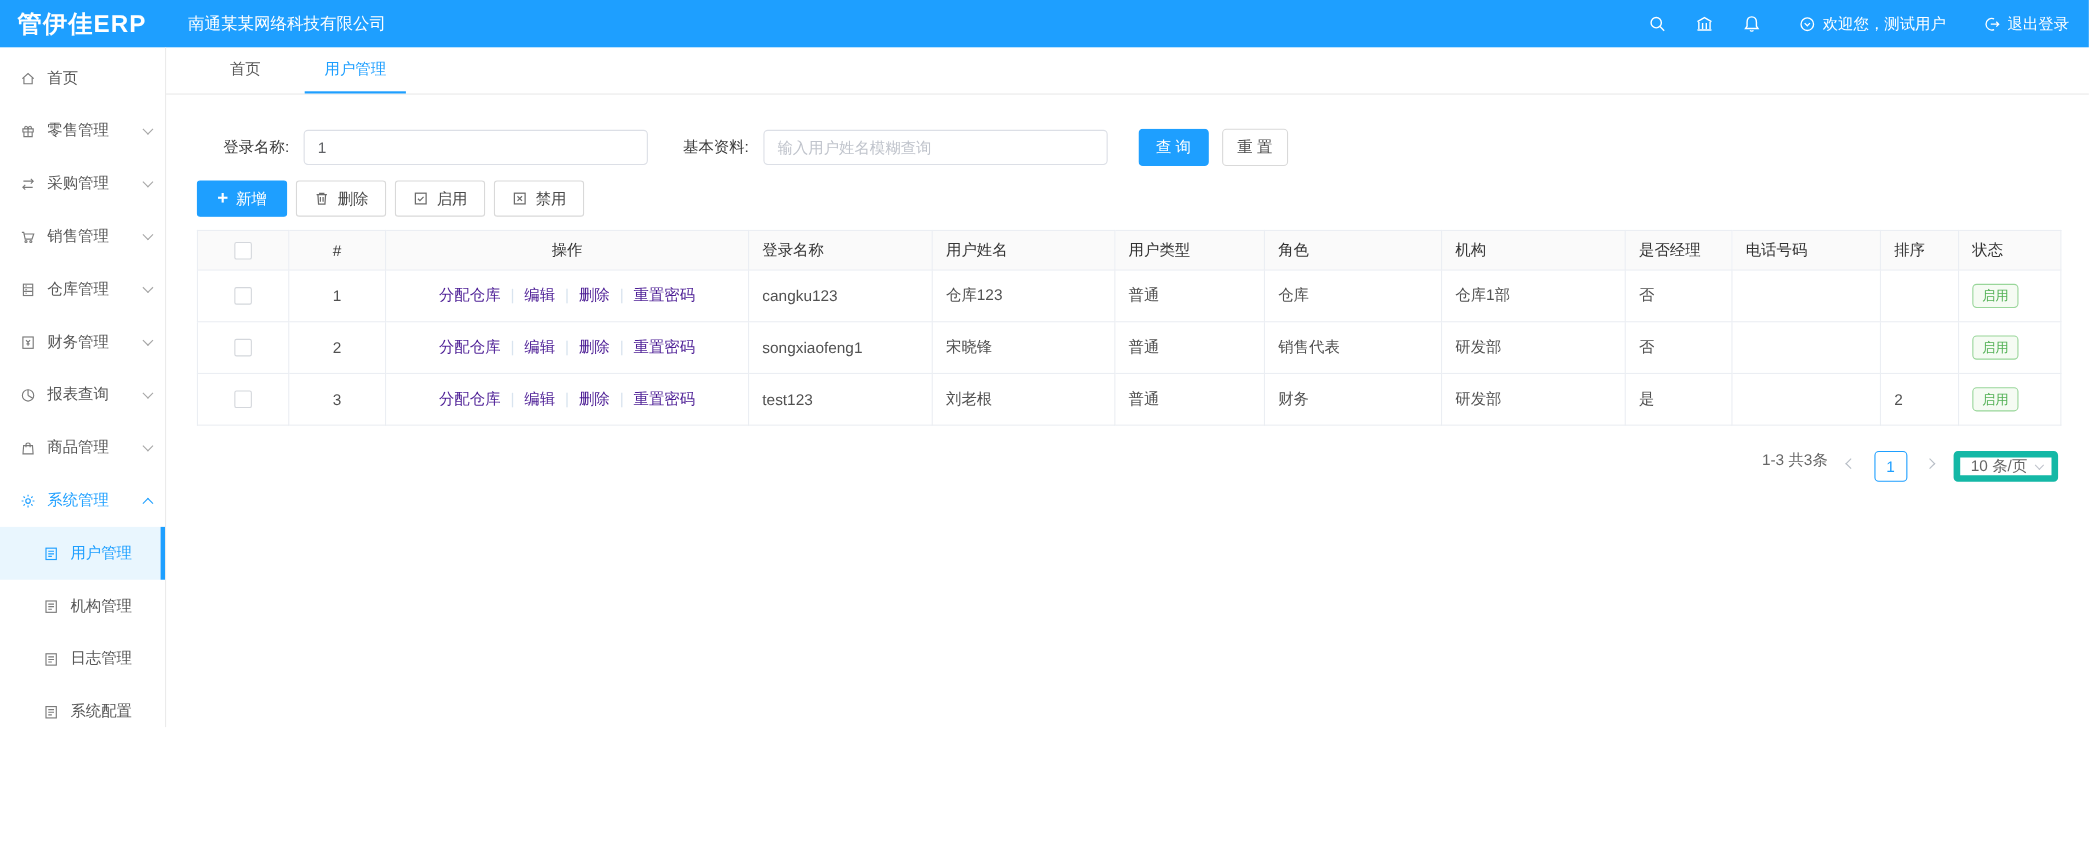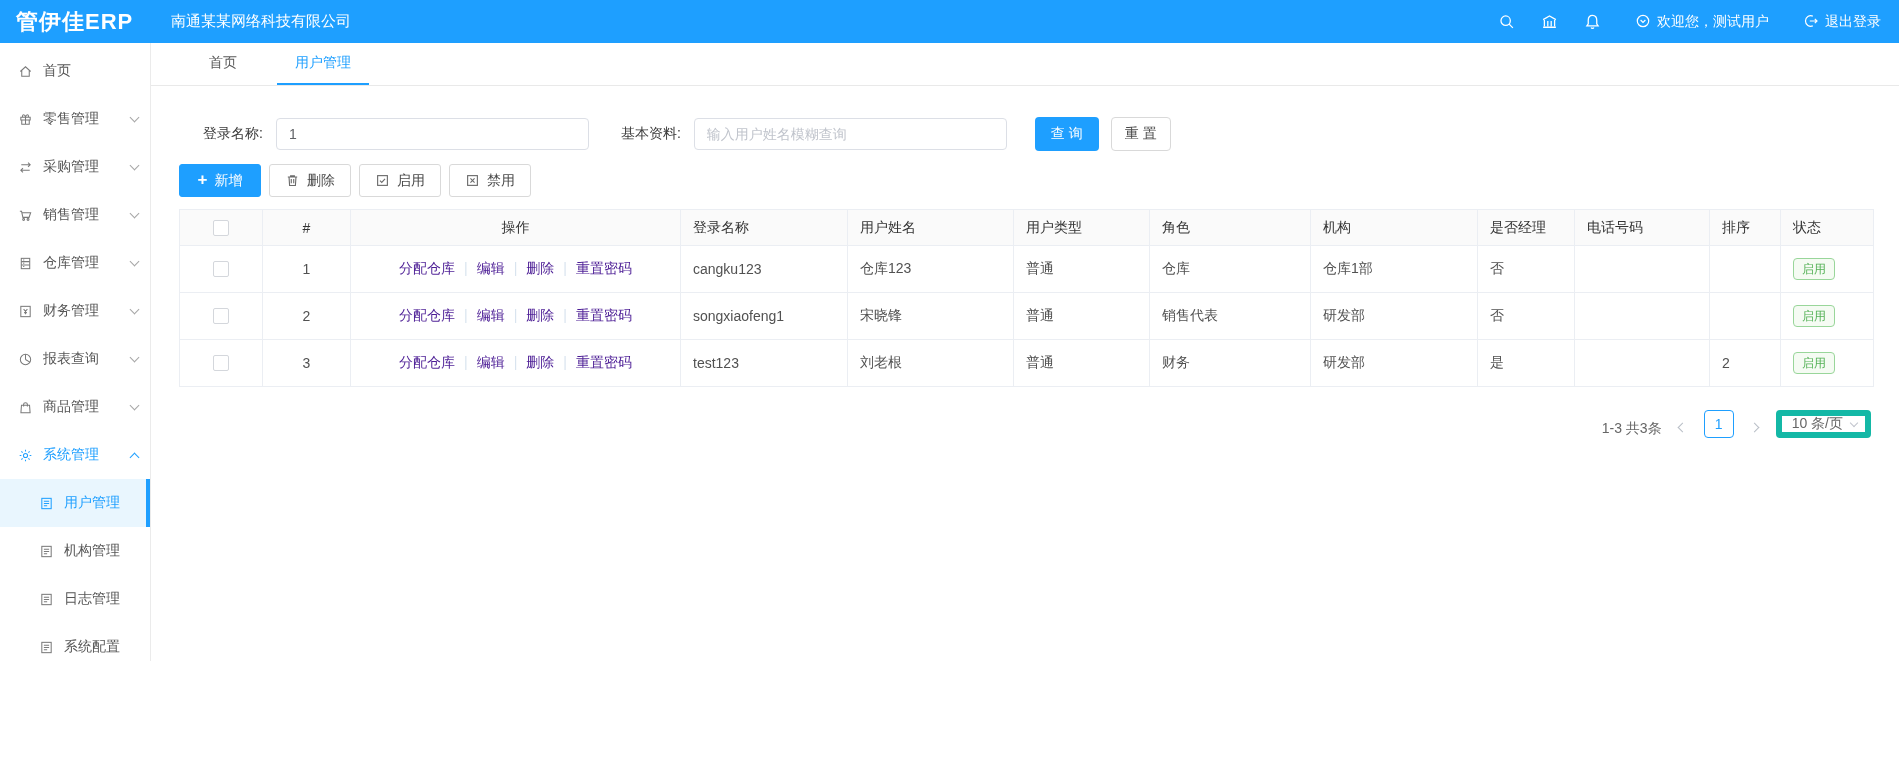--- a/index.html
+++ b/index.html
@@ -7,21 +7,21 @@
     font-family:"Liberation Sans","DejaVu Sans",sans-serif; font-size:14px; color:#333; }
   .page { width:1899px; height:661px; display:flex; flex-direction:column; }
 
   
   .header { height:43px; background:#1E9FFF; display:flex; align-items:center; flex:0 0 43px; }
   .logo { width:151px; padding-left:16px; color:#fff; font-size:22px; font-weight:bold; letter-spacing:1px; white-space:nowrap; }
   .company { color:#fff; font-size:15px; margin-left:20px; }
   .header-right { margin-left:auto; display:flex; align-items:center; gap:26px; padding-right:18px; color:#fff; }
   .hicon { display:flex; align-items:center; cursor:pointer; }
   .hicon svg { stroke:#fff; fill:none; stroke-width:1.2; }
-  .huser { display:flex; align-items:flex-start; gap:6px; cursor:pointer; font-size:14px; margin-left:8px; }
+  .huser { display:flex; align-items:center; gap:6px; cursor:pointer; font-size:14px; margin-left:8px; }
 
   
   .body { flex:1; display:flex; min-height:0; }
   .sidebar { width:151px; flex:0 0 151px; border-right:1px solid #ebebeb; padding-top:4px; overflow:hidden; }
   .main { flex:1; display:flex; flex-direction:column; min-width:0; }
 
   
   .side-item { height:48px; display:flex; align-items:center; padding-left:17px; padding-right:12px;
     color:#565656; cursor:pointer; position:relative; }
   .side-item .micon { width:16px; height:16px; margin-right:10px; display:flex; align-items:center; justify-content:center; color:#7a7a7a; }
@@ -72,21 +72,21 @@
   tbody td { height:47px; color:#515151; }
   .c { text-align:center; }
   .cb { width:16px; height:16px; border:1px solid #d4d7dc; border-radius:2px; background:#fff; margin:0 auto; cursor:pointer; }
   .ops { text-align:center; }
   .op-link { color:#4c1d95; cursor:pointer; text-decoration:none; }
   .op-link:not(:first-child)::before { content:"|"; color:#d9e4ef; margin:0 9px; display:inline-block; }
   .badge { display:inline-block; font-size:12px; color:#53b155; border:1px solid #99d69a; background:#f5fbf3;
     border-radius:4px; padding:3px 8px; line-height:1.2; cursor:pointer; }
 
   
-  .pager { margin-top:23px; display:flex; align-items:flex-end; justify-content:flex-end; gap:10px; color:#666; font-size:14px; }
+  .pager { margin-top:23px; display:flex; align-items:flex-start; justify-content:flex-end; gap:10px; color:#666; font-size:14px; }
   .pg-arrow { width:22px; height:22px; display:flex; align-items:center; justify-content:center; cursor:pointer; }
   .pg-chev { width:7px; height:7px; border-right:1.4px solid #b8bec6; border-bottom:1.4px solid #b8bec6; }
   .pg-chev.left { transform:rotate(135deg); }
   .pg-chev.right { transform:rotate(-45deg); }
   .pg-num { min-width:30px; height:28px; border:1px solid #1E9FFF; color:#1E9FFF; border-radius:4px;
     display:flex; align-items:center; justify-content:center; background:#fff; cursor:pointer; }
   .pg-size { height:28px; min-width:90px; border:6px solid #14b8a6; border-radius:4px; color:#666;
     display:flex; align-items:center; justify-content:space-between; padding:0 8px 0 10px; background:#fff; cursor:pointer; gap:8px; }
   .sel-caret { width:6px; height:6px; border-right:1.3px solid #c0c4cc; border-bottom:1.3px solid #c0c4cc; transform:rotate(45deg); margin-top:-3px; }
 </style>

